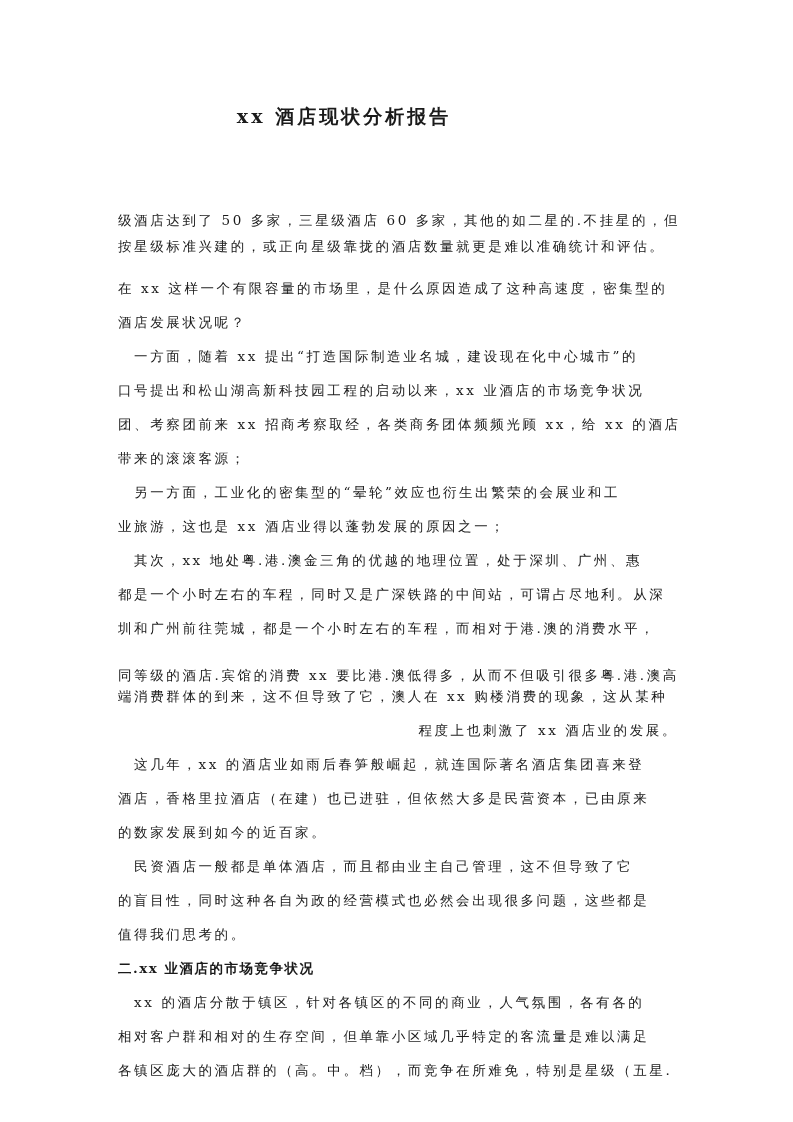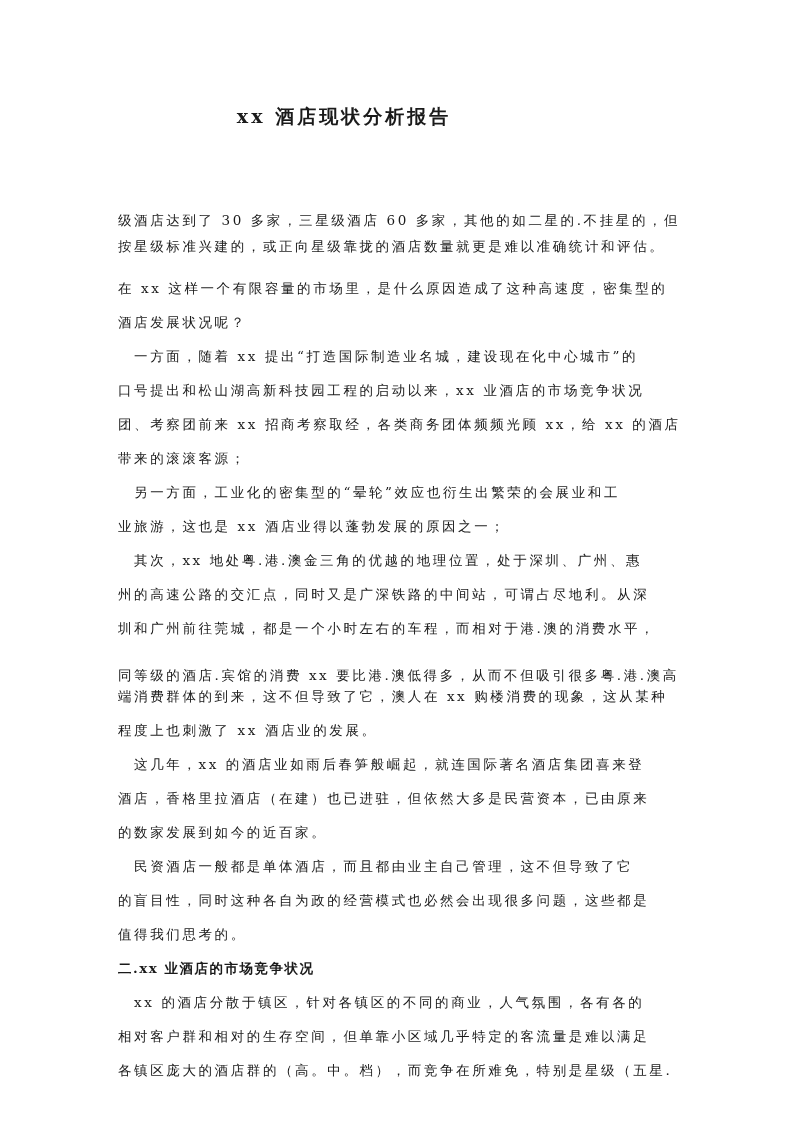--- a/index.html
+++ b/index.html
@@ -9,36 +9,36 @@
   .line { position:absolute; left:118px; width:560px; font-size:13.5px; letter-spacing:2.6px; white-space:nowrap; line-height:20px; }
   .heading { font-weight:bold; letter-spacing:1.5px; }
 </style>
 </head>
 <body>
 
 <div class="page">
   <div class="title">xx 酒店现状分析报告</div>
 
 
-  <div class="line" style="top:210px;">级酒店达到了 30 多家，三星级酒店 60 多家，其他的如二星的.不挂星的，但</div>
+  <div class="line" style="top:210px;">级酒店达到了 50 多家，三星级酒店 60 多家，其他的如二星的.不挂星的，但</div>
   <div class="line" style="top:236px;">按星级标准兴建的，或正向星级靠拢的酒店数量就更是难以准确统计和评估。</div>
   <div class="line" style="top:278px;">在 xx 这样一个有限容量的市场里，是什么原因造成了这种高速度，密集型的</div>
   <div class="line" style="top:312px;">酒店发展状况呢？</div>
   <div class="line" style="top:346px;">　一方面，随着 xx 提出“打造国际制造业名城，建设现在化中心城市”的</div>
   <div class="line" style="top:380px;">口号提出和松山湖高新科技园工程的启动以来，xx 业酒店的市场竞争状况</div>
   <div class="line" style="top:414px;">团、考察团前来 xx 招商考察取经，各类商务团体频频光顾 xx，给 xx 的酒店</div>
   <div class="line" style="top:448px;">带来的滚滚客源；</div>
   <div class="line" style="top:482px;">　另一方面，工业化的密集型的“晕轮”效应也衍生出繁荣的会展业和工</div>
   <div class="line" style="top:516px;">业旅游，这也是 xx 酒店业得以蓬勃发展的原因之一；</div>
   <div class="line" style="top:550px;">　其次，xx 地处粤.港.澳金三角的优越的地理位置，处于深圳、广州、惠</div>
-  <div class="line" style="top:584px;">州的高速公路的交汇点，同时又是广深铁路的中间站，可谓占尽地利。从深</div>
+  <div class="line" style="top:584px;">都是一个小时左右的车程，同时又是广深铁路的中间站，可谓占尽地利。从深</div>
   <div class="line" style="top:618px;">圳和广州前往莞城，都是一个小时左右的车程，而相对于港.澳的消费水平，</div>
   <div class="line" style="top:652px;margin-top:13px;">同等级的酒店.宾馆的消费 xx 要比港.澳低得多，从而不但吸引很多粤.港.澳高</div>
   <div class="line" style="top:686px;">端消费群体的到来，这不但导致了它，澳人在 xx 购楼消费的现象，这从某种</div>
-  <div class="line" style="top:720px;">程度上也刺激了 xx 酒店业的发展。</div>
+  <div class="line" style="top:720px;text-align:right;">程度上也刺激了 xx 酒店业的发展。</div>
   <div class="line" style="top:754px;">　这几年，xx 的酒店业如雨后春笋般崛起，就连国际著名酒店集团喜来登</div>
   <div class="line" style="top:788px;">酒店，香格里拉酒店（在建）也已进驻，但依然大多是民营资本，已由原来</div>
   <div class="line" style="top:822px;">的数家发展到如今的近百家。</div>
   <div class="line" style="top:856px;">　民资酒店一般都是单体酒店，而且都由业主自己管理，这不但导致了它</div>
   <div class="line" style="top:890px;">的盲目性，同时这种各自为政的经营模式也必然会出现很多问题，这些都是</div>
   <div class="line" style="top:924px;">值得我们思考的。</div>
 
   <div class="line heading" style="top:958px;">二.xx 业酒店的市场竞争状况</div>
 
   <div class="line" style="top:992px;">　xx 的酒店分散于镇区，针对各镇区的不同的商业，人气氛围，各有各的</div>

